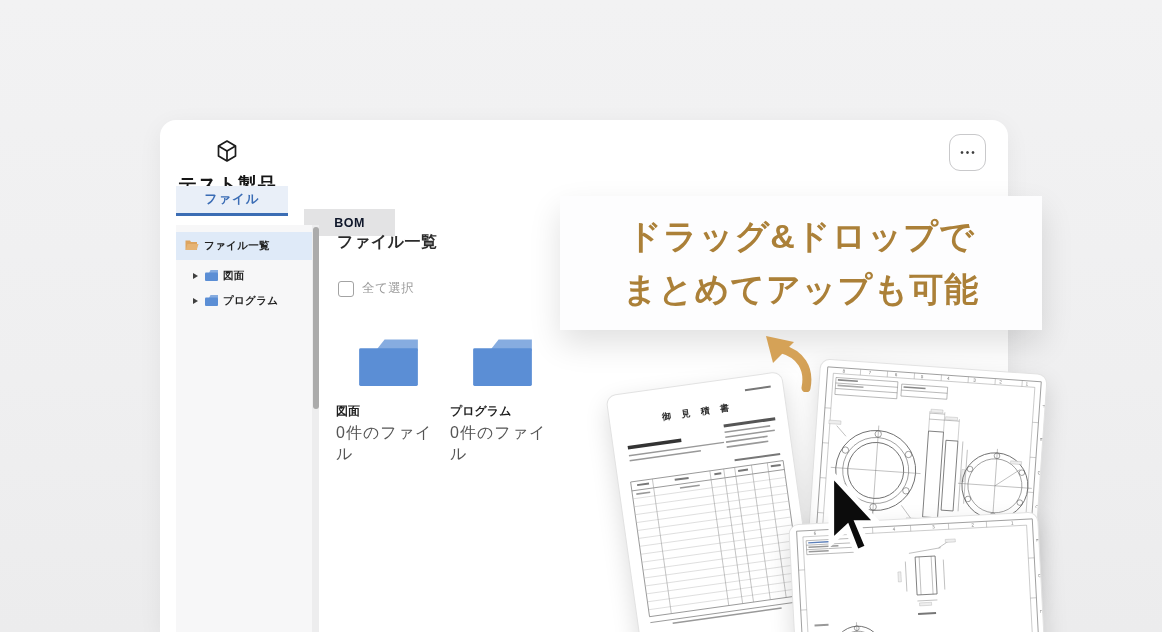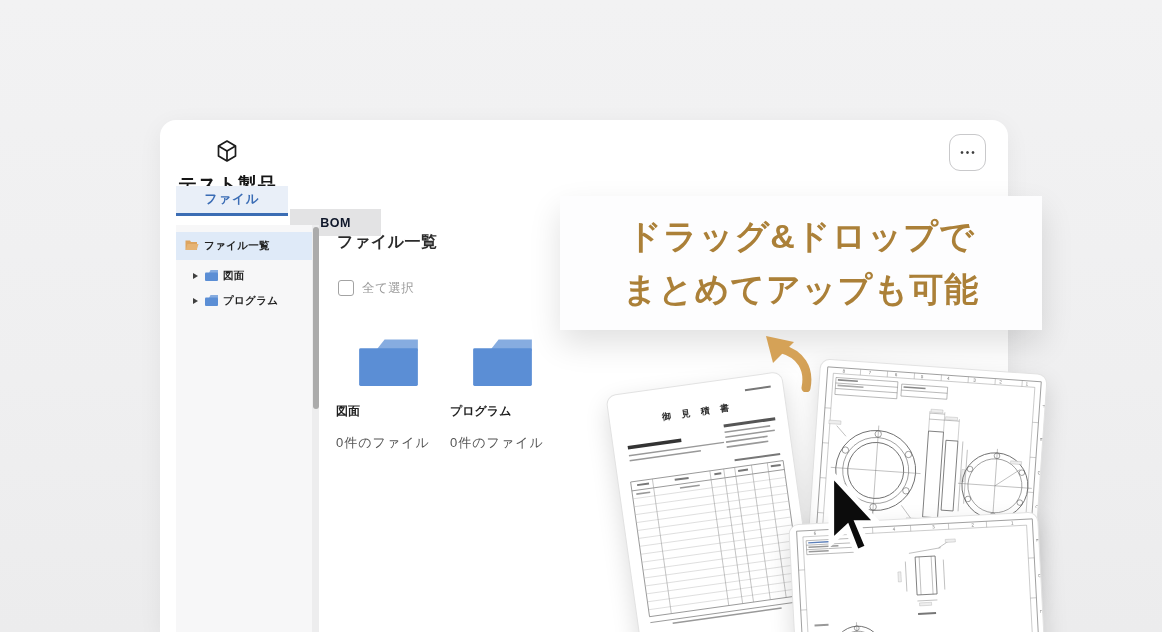--- a/index.html
+++ b/index.html
@@ -14,21 +14,21 @@
           box-shadow:0 6px 24px rgba(0,0,0,.06); z-index:1; }
   .app-header { position:absolute; left:178px; top:139px; display:flex; align-items:center; gap:9px; z-index:2;flex-direction:column; }
   .cube-icon svg { display:block; }
   .app-title { font-size:19px; font-weight:700; color:#161616; letter-spacing:.5px; }
   .more-btn { position:absolute; left:949px; top:134px; width:37px; height:37px;
               background:#fff; border:1px solid #c9c9cb; border-radius:11px;
               display:flex; align-items:center; justify-content:center; z-index:2; cursor:pointer; }
   .more-dots { font-size:10px; letter-spacing:2px; color:#3d3d3d; line-height:1; padding-left:2px; }
 
   
-  .tabs { position:absolute; left:176px; top:186px; display:flex; gap:2px; z-index:2; }
+  .tabs { position:absolute; left:176px; top:186px; display:flex; gap:16px; z-index:2; }
   .tab { height:27px; display:flex; align-items:center; justify-content:center;
          font-size:12.5px; font-weight:700; cursor:pointer; position:relative; }
   .tab-file { width:112px; background:#e9eff8; color:#3a6cb5; letter-spacing:1px; }
   .tab-file::after { content:""; position:absolute; left:0; right:0; bottom:-3px; height:3px; background:#3b6db4; }
   .tab-bom { width:91px; background:#e3e3e4; color:#0f172a; letter-spacing:.5px;margin-top:23px; }
 
   
   .sidebar { position:absolute; left:176px; top:225px; width:136px; height:407px;
              background:#f7f7f8; z-index:2; }
   .side-row { position:absolute; left:0; width:136px; display:flex; align-items:center; cursor:pointer; }
@@ -42,29 +42,29 @@
   .side-row-2 .mini-folder, .side-row-3 .mini-folder { margin-left:7px; }
   .side-row .side-label { margin-left:5px; }
   .scrollbar-track { position:absolute; left:312px; top:225px; width:7px; height:407px;
                      background:#ededee; z-index:3; }
   .scrollbar-thumb { position:absolute; left:0.5px; top:2px; width:6px; height:182px;
                      background:#abababa8; background:#ababab; border-radius:3px; cursor:pointer; }
 
   
   .content-heading { position:absolute; left:337px; top:232px; font-size:16px; font-weight:700;
                      color:#2b2b2b; letter-spacing:.5px; z-index:2; }
-  .select-all { position:absolute; left:338px; top:280px; display:flex; gap:8px; z-index:2; cursor:pointer; }
+  .select-all { position:absolute; left:338px; top:280px; display:flex; align-items:center; gap:8px; z-index:2; cursor:pointer; }
   .checkbox { width:16px; height:16px; border:1.5px solid #a3a3a3; border-radius:3px; background:#fff; }
   .select-all-label { font-size:12.5px; color:#9a9a9a; letter-spacing:.5px; }
   .folder-cell { position:absolute; top:339px; width:112px; z-index:2; cursor:pointer; }
   .folder-cell-1 { left:336px; }
   .folder-cell-2 { left:450px; }
   .big-folder { margin-left:23px; }
   .folder-name { margin-top:13px; font-size:12px; font-weight:700; color:#1f1f1f; }
-  .folder-count { margin-top:14px; font-size:13px; color:#555; letter-spacing:1px; }
+  .folder-count { margin-top:3px; font-size:16px; color:#555; letter-spacing:1px; }
 
   
   .promo-banner { position:absolute; left:560px; top:196px; width:482px; height:134px;
                   background:#fdfdfe; box-shadow:0 14px 30px rgba(0,0,0,.12);
                   display:flex; flex-direction:column; align-items:center; justify-content:center;
                   z-index:4;text-align:right; }
   .promo-line { font-size:34px; font-weight:800; color:#ab8038; letter-spacing:1px; line-height:1.55; white-space:nowrap; }
 
   .promo-arrow { position:absolute; left:760px; top:334px; z-index:5; }
 

